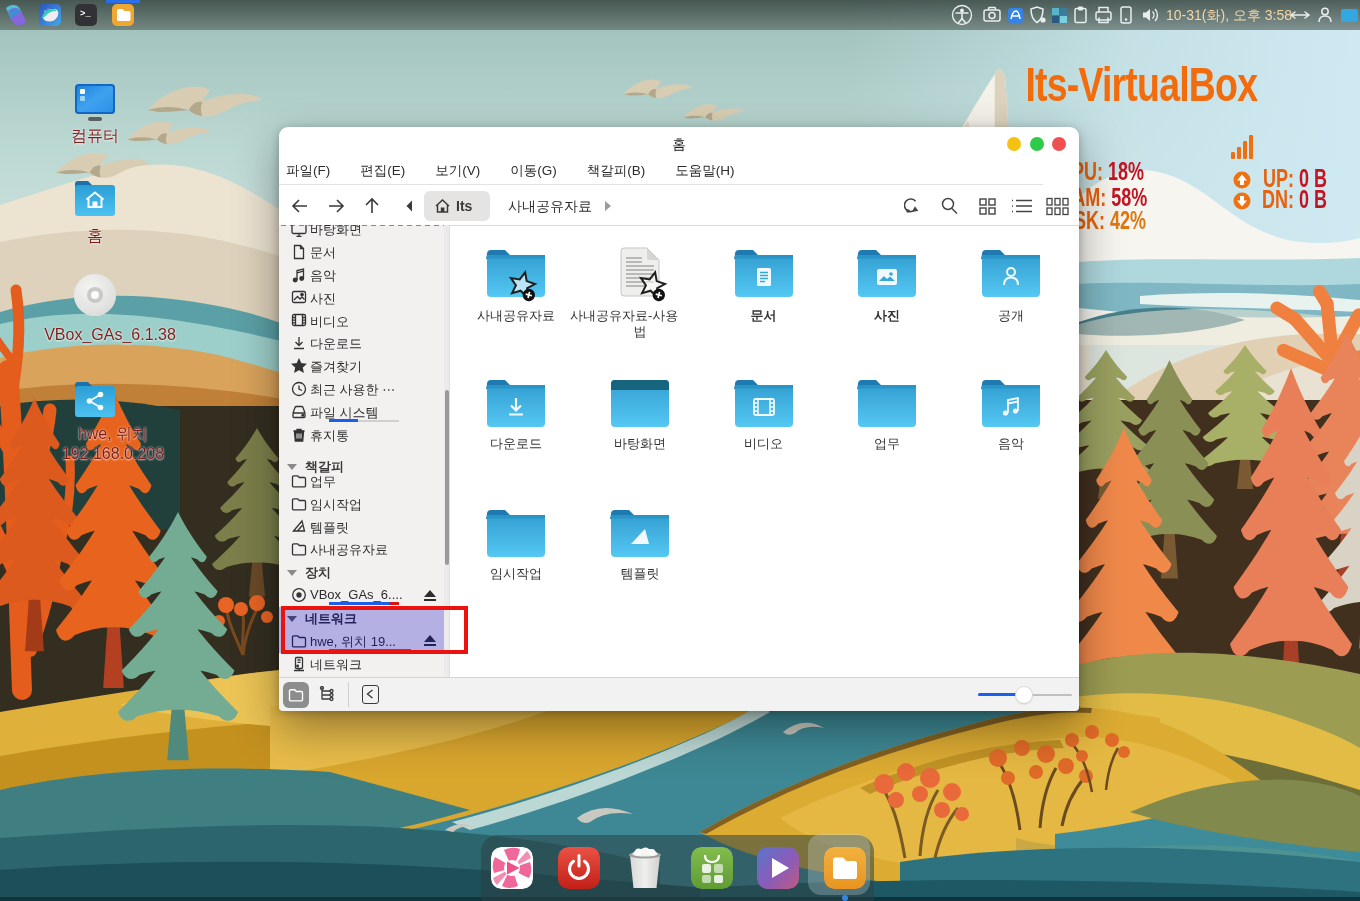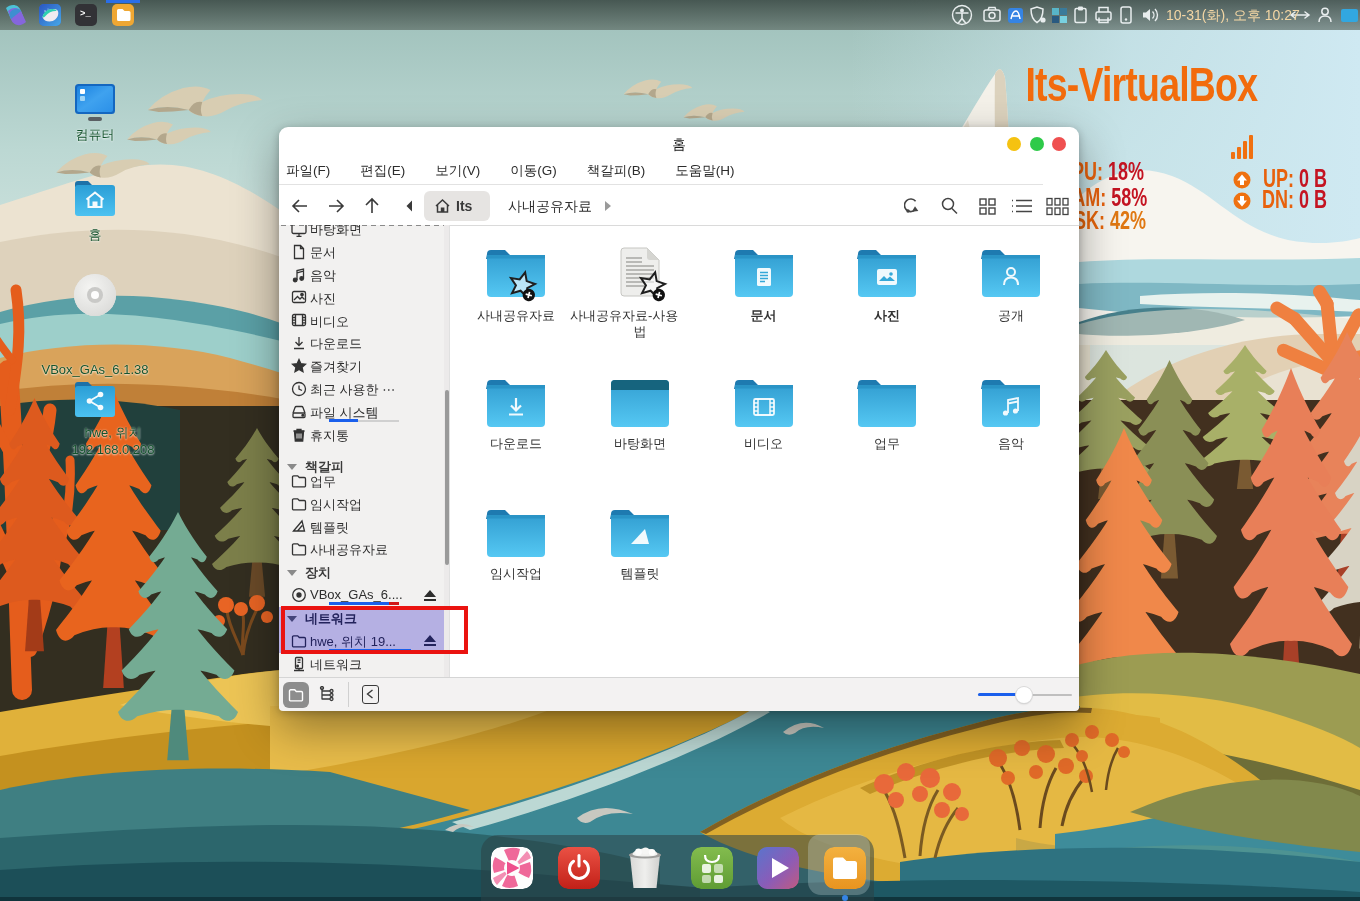--- a/index.html
+++ b/index.html
@@ -4,21 +4,21 @@
 <style>
   html,body{margin:0;padding:0;}
   body{width:1360px;height:901px;overflow:hidden;position:relative;font-family:"Liberation Sans",sans-serif;background:#9fc0ba;}
   #wall{position:absolute;left:0;top:0;z-index:0;}
   .fol{fill:var(--f);} .trunkp{fill:var(--t,#b8502c);}
   .abs{position:absolute;}
   #panel{position:absolute;left:0;top:0;width:1360px;height:30px;z-index:10;
     background:linear-gradient(180deg,rgba(56,70,65,.85),rgba(92,106,99,.68));}
   #panel svg{display:block;}
   .clock{position:absolute;left:1166px;top:0;height:30px;line-height:30px;font-size:14px;color:#f3d6a4;}
-  .dtlab{position:absolute;z-index:1;font-size:13px;color:#14532d;text-align:center;width:160px;
+  .dtlab{position:absolute;z-index:1;font-size:16px;color:#7f1d1d;text-align:center;width:160px;
     text-shadow:0 1px 2px rgba(255,255,255,.7),0 0 2px rgba(255,255,255,.7);}
   #conky{position:absolute;z-index:2;left:0;top:0;width:1360px;height:901px;}
   .ck{position:absolute;font-weight:bold;white-space:nowrap;}
   #dock{position:absolute;z-index:6;left:481px;top:835px;width:393px;height:66px;border-radius:17px 17px 0 0;
     background:rgba(44,66,70,.55);}
   .dkic{position:absolute;top:12px;width:42px;height:42px;border-radius:10px;}
   #win{position:absolute;z-index:5;left:279px;top:127px;width:800px;height:583px;background:#fff;
     border-radius:9px 9px 4px 4px;box-shadow:0 18px 45px rgba(0,0,0,.38),0 2px 8px rgba(0,0,0,.25);}
   #titlebar{position:absolute;left:0;top:0;width:800px;height:33px;}
   .tl{position:absolute;top:10px;width:14px;height:14px;border-radius:7px;}
@@ -302,21 +302,21 @@
   </g>
   <g stroke="#e8edee" stroke-width="1.5" fill="none" stroke-linecap="round">
     <path d="M1295,12 L1291,15 L1295,18 M1305,12 L1309,15 L1305,18 M1292,15 L1308,15"></path>
   </g>
   <g stroke="#e8edee" stroke-width="1.5" fill="none">
     <circle cx="1325" cy="11.5" r="3.2"></circle>
     <path d="M1319,22 C1319,17.5 1321.5,16 1325,16 C1328.5,16 1331,17.5 1331,22"></path>
   </g>
   <rect x="1341" y="9" width="17" height="13" rx="2" fill="#32a7e0"></rect>
  </svg>
- <div class="clock">10-31(화), 오후 10:27</div>
+ <div class="clock">10-31(화), 오후 3:58</div>
 </div>
 
 <div class="abs" style="z-index:1">
   <svg class="abs" style="left:73px;top:81px" width="44" height="44" viewBox="0 0 44 44">
     <rect x="2" y="3" width="40" height="30" rx="3.5" fill="#1467c0"></rect>
     <rect x="4" y="5" width="36" height="26" rx="2" fill="url(#scr)"></rect>
     <rect x="7" y="8" width="5" height="5" rx="1" fill="#fff"></rect>
     <rect x="7" y="15" width="5" height="5" rx="1" fill="#9fd4f5"></rect>
     <rect x="15" y="36" width="14" height="4" rx="2" fill="#5a5f63"></rect>
     <defs>
@@ -351,21 +351,21 @@
     <circle cx="23" cy="23" r="8" fill="#c9c9c7"></circle>
     <circle cx="23" cy="23" r="4" fill="#fdfdfd"></circle>
     <defs>
         <radialGradient id="cdg" cx=".4" cy=".35" r=".9">
       <stop offset="0" stop-color="#f5f5f3"></stop>
           <stop offset=".7" stop-color="#dededc"></stop>
           <stop offset="1" stop-color="#c8c8c4"></stop>
         </radialGradient>
       </defs>
   </svg>
-  <div class="dtlab" style="left:15px;top:326px;margin-top:36px;">VBox_GAs_6.1.38</div>
+  <div class="dtlab" style="left:30px;top:326px;">VBox_GAs_6.1.38</div>
 
   <svg class="abs" style="left:73px;top:377px" width="44" height="44" viewBox="0 0 44 44">
     <path d="M2,8 a3,3 0 0 1 3,-3 h10 l4,4 v2 h-17 Z" fill="#1d71a8"></path>
     <rect x="2" y="9" width="40" height="31" rx="3" fill="url(#fgr)"></rect>
     <g fill="#fff" opacity=".95">
       <circle cx="27.5" cy="17.5" r="2.8"></circle>
         <circle cx="16.5" cy="24" r="2.8"></circle>
         <circle cx="27.5" cy="30.5" r="2.8"></circle>
       <path d="M16.5,24 L27.5,17.5 M16.5,24 L27.5,30.5" stroke="#fff" stroke-width="1.8"></path>
     </g>

